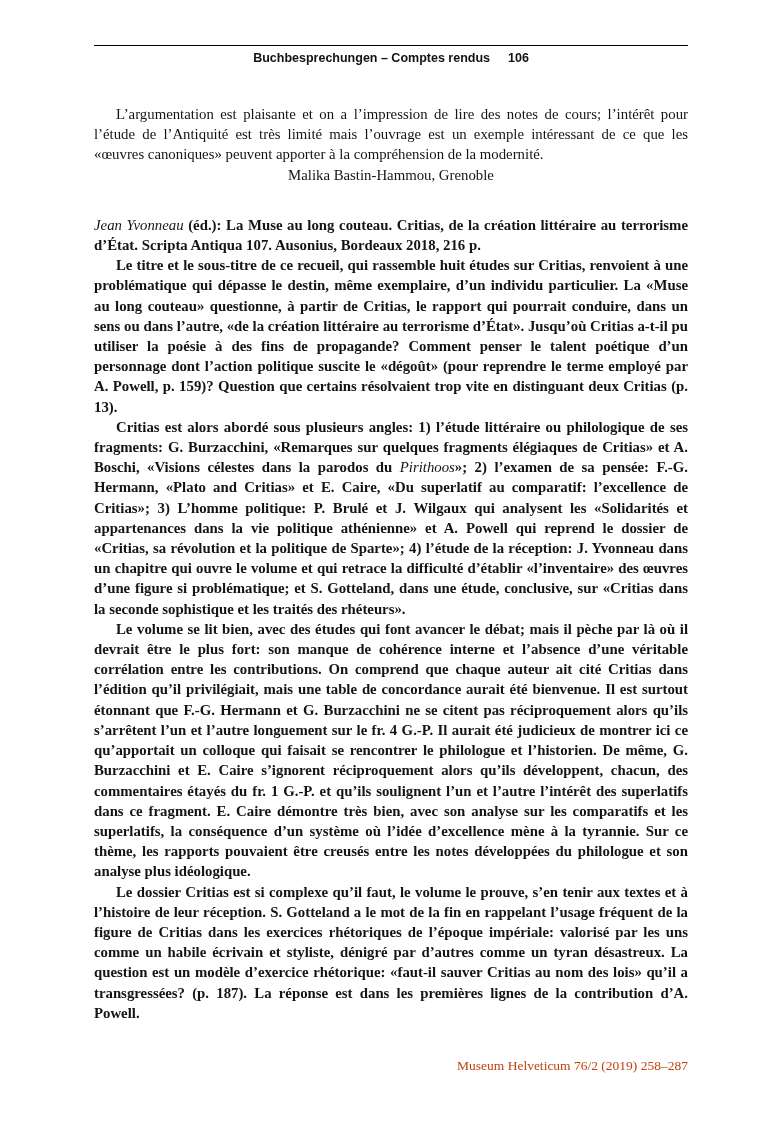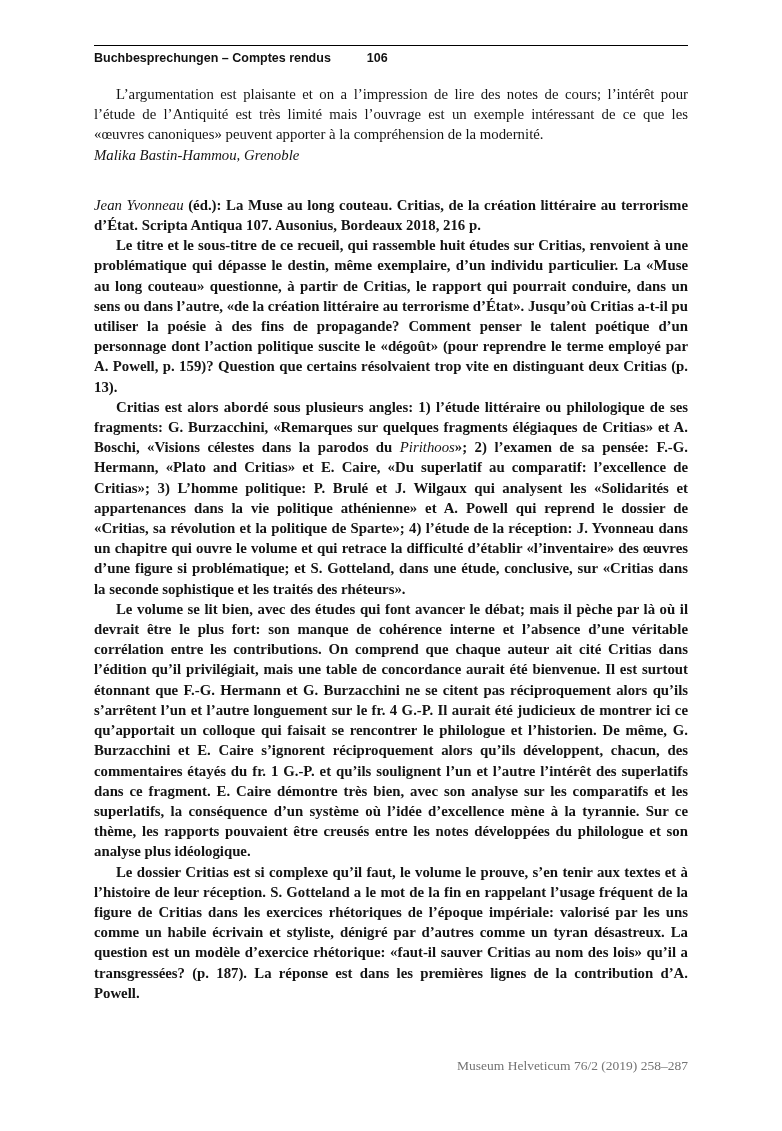--- a/index.html
+++ b/index.html
@@ -26,59 +26,58 @@
   }
   
   .page-header { top: 45px; }
   .header-rule {
     border-top: 1.2px solid #000;
     height: 0;
     margin-bottom: 5px;
   }
   .header-line {
     display: flex;
-    justify-content: flex-start;
+    justify-content: center;
     align-items: baseline;
-    gap: 36px;
+    gap: 18px;
     font-family: "Liberation Sans", "DejaVu Sans", sans-serif;
     font-weight: 700;
     font-size: 12.5px;
     line-height: 15px;
     color: #111;
   }
   
   .content {
-    top: 84px;
+    top: 104px;
     font-size: 14.8px;
     line-height: 20.2px;
     text-align: justify;
   }
   .content p { margin: 0; }
   .para.indent { text-indent: 22px; }
   .attribution {
-    text-align: left;
-    font-style: italic;
+    text-align: center;
   }
   .attribution-final { margin-top: 20.2px; }
   .review-heading {
     margin-top: 30px !important;
     text-align: justify;
   }
   .run-normal { font-style: normal; font-weight: 700; }
   .run-italic { font-style: italic; margin-top: 12px; }
   .run-bold   { font-weight: 700; }
   
   .page-footer {
     position: absolute;
     right: 94px;
     top: 1057px;
     font-size: 13.5px;
     line-height: 17px;
     text-align: right;
-    color: #737373;
+    color: #c2410c;
   }
 </style>
 </head>
 <body>
 
 <div class="page">
 
   <header class="margins page-header" style="position:absolute;">
     <div class="header-rule"></div>
     <div class="header-line">

